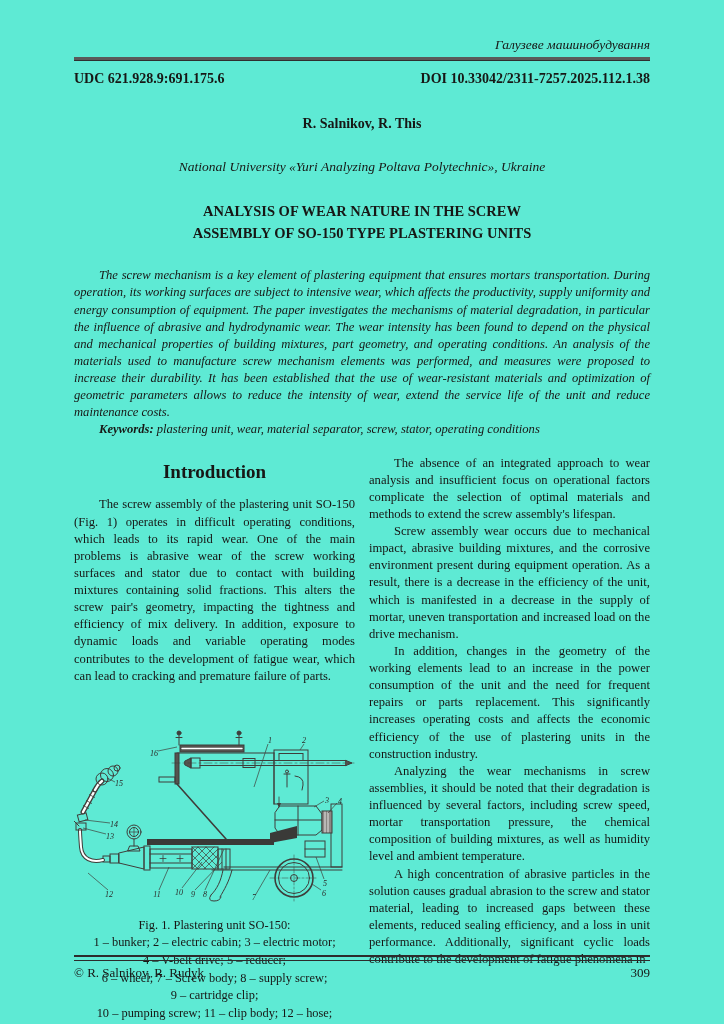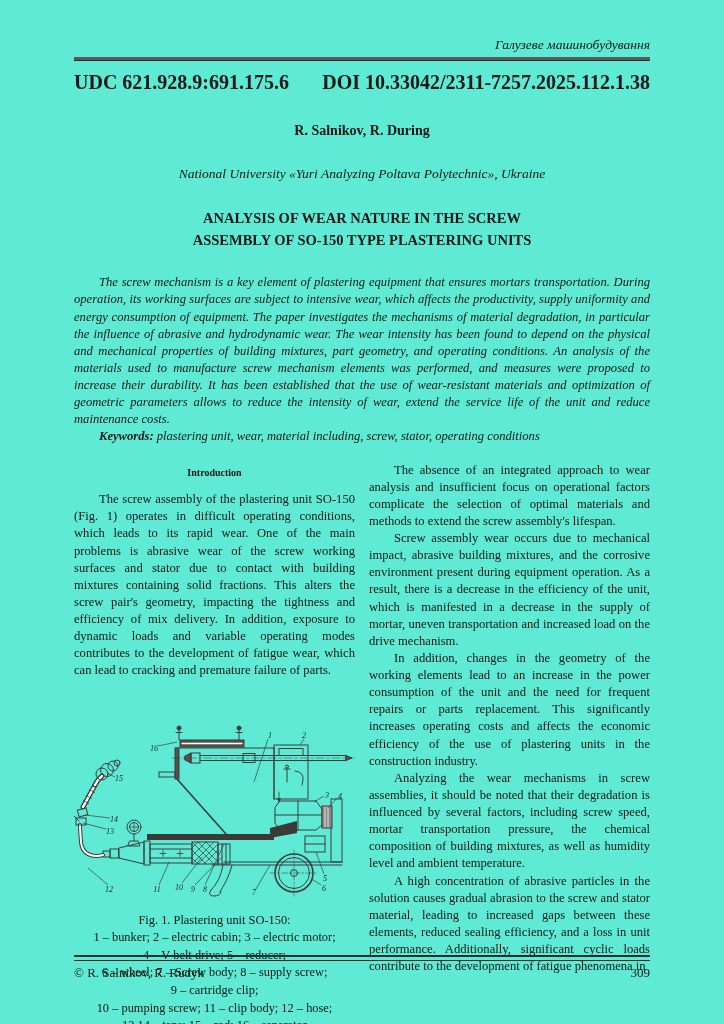--- a/index.html
+++ b/index.html
@@ -7,37 +7,37 @@
     width:724px;height:1024px;background:#ffffff;
     font-family:"Liberation Serif","DejaVu Serif",serif;
     color:#171715;position:relative;overflow:hidden;
   }
   .page{position:absolute;inset:0;background:#5eead4;}
   .content{margin:0 74px;width:576px;}
 
   
   .running-head{margin-top:38px;text-align:right;font-style:italic;font-size:13.5px;line-height:1.1;}
   .head-rule{height:3px;background:#5a5a5a;border-bottom:1px solid #2f2f2f;margin-top:4px;}
-  .udc-doi{display:flex;justify-content:space-between;font-weight:bold;font-size:20px;margin-top:10px;}
+  .udc-doi{display:flex;justify-content:space-between;font-weight:bold;font-size:14px;margin-top:10px;}
 
   .authors{text-align:center;font-weight:bold;font-size:14px;margin-top:29px;}
   .affiliation{text-align:center;font-style:italic;font-size:13.5px;margin-top:27px;}
   .title{text-align:center;font-weight:bold;font-size:14.5px;margin-top:26px;line-height:1.5;}
 
   .abstract{margin-top:23px;font-style:italic;font-size:12.6px;line-height:1.36;text-align:justify;}
   .abstract .indent{display:inline-block;width:25px;}
   .keywords{font-style:italic;font-size:12.6px;line-height:1.36;text-align:justify;}
   .keywords .indent{display:inline-block;width:25px;}
   .kw-label{font-weight:bold;}
 
   
   .columns{display:flex;gap:14px;margin-top:16px;}
   .col{width:281px;font-size:12.6px;line-height:1.36;text-align:justify;}
   .col p{margin:0;text-indent:25px;}
-  .intro-heading{text-align:center;font-weight:bold;font-size:10px;margin:4px 0 12px 0;}
+  .intro-heading{text-align:center;font-weight:bold;font-size:19px;margin:4px 0 12px 0;}
 
   
   .figure-wrap{margin-top:42px;}
   .figure-wrap svg{display:block;}
   .fig-caption{margin-top:8px;text-align:center;font-size:12.4px;line-height:1.42;}
 
   
   .footer{position:absolute;left:74px;right:74px;top:955px;}
   .foot-rule{height:3px;border-top:2px solid #2c2c2c;border-bottom:1px solid #2c2c2c;}
   .foot-line{display:flex;justify-content:space-between;font-size:13px;margin-top:4px;}
@@ -48,29 +48,29 @@
 <div class="page">
   <div class="content">
 
     <div class="running-head">Галузеве машинобудування</div>
     <div class="head-rule"></div>
     <div class="udc-doi">
       <span>UDC 621.928.9:691.175.6</span>
       <span>DOI 10.33042/2311-7257.2025.112.1.38</span>
     </div>
 
-    <div class="authors">R. Salnikov, R. During</div>
+    <div class="authors">R. Salnikov, R. This</div>
     <div class="affiliation">National University «Yuri Analyzing Poltava Polytechnic», Ukraine</div>
     <div class="title">
       <span>ANALYSIS OF WEAR NATURE IN THE SCREW</span><br>
       <span>ASSEMBLY OF SO-150 TYPE PLASTERING UNITS</span>
     </div>
 
     <div class="abstract"><span class="indent"></span><span>The screw mechanism is a key element of plastering equipment that ensures mortars transportation. During operation, its working surfaces are subject to intensive wear, which affects the productivity, supply uniformity and energy consumption of equipment. The paper investigates the mechanisms of material degradation, in particular the influence of abrasive and hydrodynamic wear. The wear intensity has been found to depend on the physical and mechanical properties of building mixtures, part geometry, and operating conditions. An analysis of the materials used to manufacture screw mechanism elements was performed, and measures were proposed to increase their durability. It has been established that the use of wear-resistant materials and optimization of geometric parameters allows to reduce the intensity of wear, extend the service life of the unit and reduce maintenance costs.</span></div>
-    <div class="keywords"><span class="indent"></span><span class="kw-label">Keywords:</span><span> plastering unit, wear, material including, screw, stator, operating conditions</span></div>
+    <div class="keywords"><span class="indent"></span><span class="kw-label">Keywords:</span><span> plastering unit, wear, material separator, screw, stator, operating conditions</span></div>
 
     <div class="columns">
 
       <div class="col">
         <div class="intro-heading">Introduction</div>
         <p>The screw assembly of the plastering unit SO-150 (Fig. 1) operates in difficult operating conditions, which leads to its rapid wear. One of the main problems is abrasive wear of the screw working surfaces and stator due to contact with building mixtures containing solid fractions. This alters the screw pair's geometry, impacting the tightness and efficiency of mix delivery. In addition, exposure to dynamic loads and variable operating modes contributes to the development of fatigue wear, which can lead to cracking and premature failure of parts.</p>
 
         <div class="figure-wrap">
           <svg width="281" height="182" viewBox="0 0 281 182">
             <g stroke="#3f3d3a" stroke-width="1" fill="none" stroke-linecap="round">

